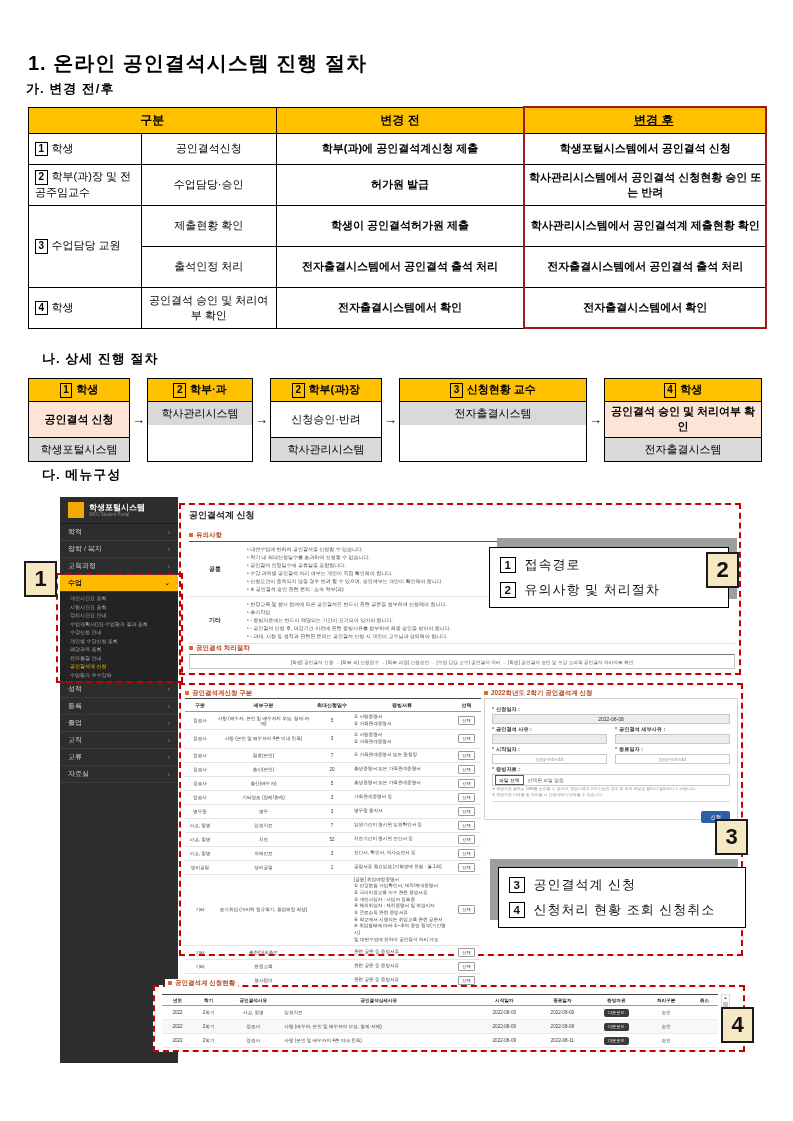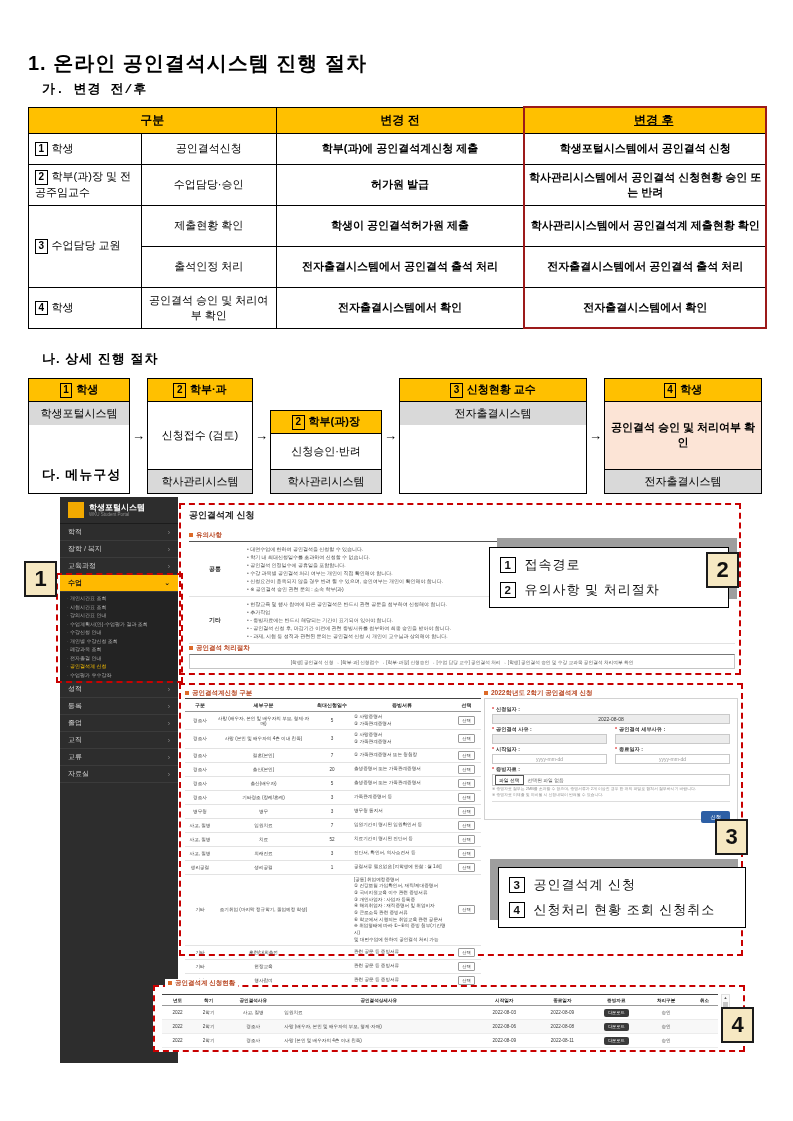--- a/index.html
+++ b/index.html
@@ -3,41 +3,41 @@
 <meta charset="utf-8">
 <style>
   * { box-sizing: border-box; margin: 0; padding: 0; }
   html,body { width:793px; height:1121px; background:#fff; color:#000;
     font-family:"Liberation Sans","DejaVu Sans",sans-serif; }
   #page { position:relative; width:793px; height:1121px; overflow:hidden; background:#fff; }
 
   
   .h-main { position:absolute; left:28px; top:50px; font-size:20px; font-weight:bold; letter-spacing:1px; }
   .h-sub  { position:absolute; font-size:13px; font-weight:bold; letter-spacing:1px; }
-  #secA-title { left:42px; top:80px;font-family:Liberation Mono, monospace; }
+  #secA-title { left:26px; top:80px; }
   #secB-title { left:42px; top:350px; }
   #secC-title { left:42px; top:466px; }
 
   
   #changeTbl { position:absolute; left:28px; top:106px; width:739px; border-collapse:collapse; font-size:11px; }
   #changeTbl th, #changeTbl td { border:1.4px solid #000; text-align:center; vertical-align:middle; padding:2px 3px; }
   #changeTbl th { background:#FFC000; font-size:12px; height:26px; }
   #changeTbl td.actor { text-align:left; padding-left:6px; }
   #changeTbl .bold { font-weight:bold; }
   #changeTbl .u { text-decoration:underline; }
   #changeTbl .aft { border-left:2.5px solid #9C1A1A !important; border-right:2.5px solid #9C1A1A !important; font-weight:bold; }
   #changeTbl tr.hdr .aft { border-top:2.5px solid #9C1A1A !important;padding-left:20px; }
   #changeTbl tr.last .aft { border-bottom:2.5px solid #9C1A1A !important; }
   #changeTbl tr.r1 { height:31px; } #changeTbl tr.rN { height:41px; }
   .nb { display:inline-block; border:1.2px solid #000; padding:0 2.5px; line-height:1.25; font-weight:bold; margin-right:4px; font-size:10px; }
 
   
   #flowRow { position:absolute; left:28px; top:378px; width:740px; display:flex; align-items:stretch; }
   .fbox { border:1.2px solid #000; display:flex; flex-direction:column; }
-  .w1{width:102px;} .w2{width:106px;} .w3{width:112px;margin-top:32px;} .w4{width:188px;} .w5{width:158px;}
+  .w1{width:102px;} .w2{width:106px;} .w3{width:112px;} .w4{width:188px;} .w5{width:158px;}
   .fhead { background:#FFC000; border-bottom:1.2px solid #000; font-weight:bold; font-size:11px; text-align:center; padding:3px 0; }
   .fmid  { flex:1; min-height:36px; display:flex; align-items:center; justify-content:center; text-align:center;
            font-size:11px; border-bottom:1.2px solid #000; padding:2px; background:#fff; }
   .fsys  { background:#D9D9D9; text-align:center; font-size:11px; padding:4px 0; }
   .fbox.hl .fmid { background:#FCE4D6; font-weight:bold; }
   .farrow { width:17px; display:flex; align-items:center; justify-content:center; font-size:13px; font-weight:bold; }
 
   
   #portal { position:absolute; left:60px; top:497px; width:662px; height:566px; background:#fff; }
 
@@ -189,26 +189,26 @@
       <td class="bold">전자출결시스템에서 확인</td>
       <td class="aft">전자출결시스템에서 확인</td>
     </tr>
   </tbody>
     </table>
 
   <div class="h-sub" id="secB-title">나. 상세 진행 절차</div>
   <div id="flowRow">
     <div class="fbox w1 hl">
       <div class="fhead"><span class="nb">1</span><span>학생</span></div>
+      <div class="fmid">공인결석 신청</div>
       <div class="fsys">학생포털시스템</div>
     </div>
     <div class="farrow">→</div>
     <div class="fbox w2">
       <div class="fhead"><span class="nb">2</span><span>학부·과</span></div>
-      <div class="fmid">신청접수 (검토)</div>
       <div class="fsys">학사관리시스템</div>
     </div>
     <div class="farrow">→</div>
     <div class="fbox w3">
       <div class="fhead"><span class="nb">2</span><span>학부(과)장</span></div>
       <div class="fmid">신청승인·반려</div>
       <div class="fsys">학사관리시스템</div>
     </div>
     <div class="farrow">→</div>
     <div class="fbox w4">

